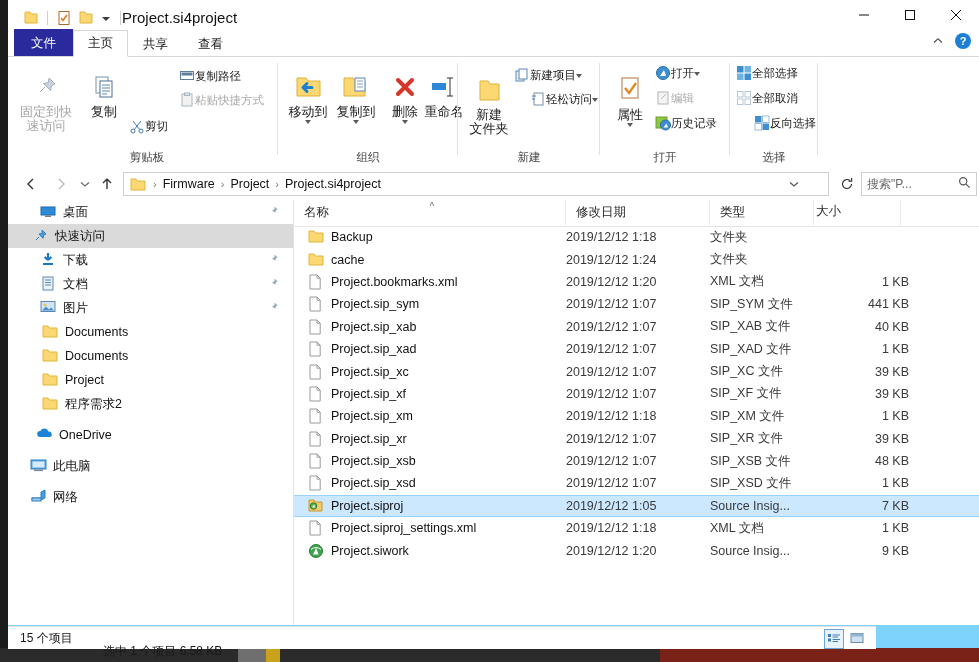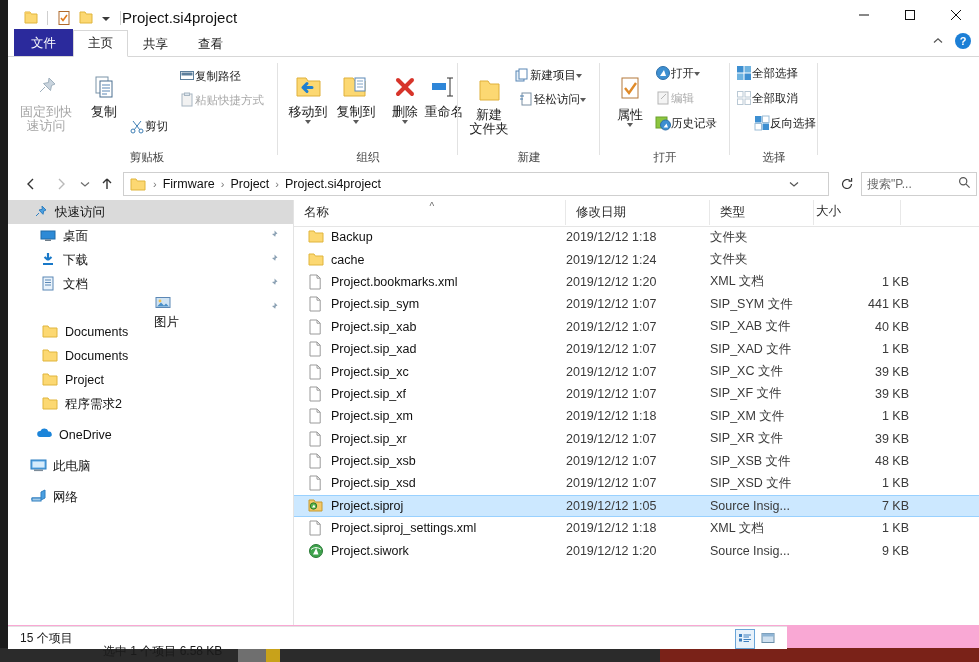--- a/index.html
+++ b/index.html
@@ -2,21 +2,21 @@
 <html><head>
 <meta charset="utf-8">
 <style>
   html,body{margin:0;padding:0;}
   body{
     width:979px;height:662px;overflow:hidden;
     font-family:"Liberation Sans","DejaVu Sans",sans-serif;
     font-size:12px;color:#000;background:#fff;
     -webkit-font-smoothing:antialiased;
   }
-  .win{position:relative;width:979px;height:662px;background:#f9a8d4;overflow:hidden;}
+  .win{position:relative;width:979px;height:662px;background:#7dd3fc;overflow:hidden;}
 
   
   .deskstrip{position:absolute;left:0;top:0;width:8px;height:648px;background:#1c1c1c;}
   .deskbottom{position:absolute;left:0;top:648px;width:979px;height:14px;background:#2b2b2b;}
   .deskbottom .tb1{position:absolute;left:238px;top:0;width:28px;height:14px;background:#6f6f6f;}
   .deskbottom .tb2{position:absolute;left:266px;top:0;width:14px;height:14px;background:#c8a21a;}
   .deskbottom .tb3{position:absolute;left:660px;top:0;width:319px;height:14px;background:#7a2218;}
 
   
   .titlebar{position:absolute;left:8px;top:0;width:971px;height:36px;background:#fff;}
@@ -88,21 +88,21 @@
   .rows{position:absolute;left:0;top:26px;width:685px;height:399px;}
   .row{position:relative;height:22.4px;}
   .row.sel{background:#cce8ff;border-top:1px solid #99d1ff;border-bottom:1px solid #99d1ff;height:20.4px;}
   .cname{position:absolute;left:14px;top:0;height:100%;display:flex;align-items:center;gap:7px;font-size:12.5px;color:#111;}
   .fi{width:16px;height:16px;flex:0 0 16px;position:relative;}
   .cdate{position:absolute;left:272px;top:0;height:100%;display:flex;align-items:center;font-size:12.5px;color:#3a3a3a;}
   .ctype{position:absolute;left:416px;top:0;height:100%;display:flex;align-items:center;font-size:12.5px;color:#3a3a3a;}
   .csize{position:absolute;left:520px;width:95px;top:0;height:100%;display:flex;align-items:center;justify-content:flex-end;font-size:12.5px;color:#3a3a3a;}
 
   
-  .status{position:absolute;left:8px;top:626px;width:779px;height:22px;background:#fff;border-top:1px solid #e2e2e2;}
+  .status{position:absolute;left:8px;top:626px;width:868px;height:22px;background:#fff;border-top:1px solid #e2e2e2;}
   .stxt1{position:absolute;left:12px;top:3px;font-size:12px;color:#1a1a1a;}
   .stxt2{position:absolute;left:95px;top:16px;font-size:12px;color:#1a1a1a;}
   .viewbtns{position:absolute;right:10px;top:2px;display:flex;gap:4px;}
   .vb{width:18px;height:18px;display:flex;align-items:center;justify-content:center;}
   .vb.on{border:1px solid #6aa5d8;background:#e8f2fb;}
 </style>
 </head>
 <body>
 
 <div class="win">
@@ -309,21 +309,21 @@
       <div class="smbtn" style="left:56px;top:7px;">
         <span class="si">
           <svg width="16" height="16" viewBox="0 0 16 16">
               <rect x="2" y="4" width="8" height="10" fill="#e6f0f9" stroke="#5b87b5"></rect>
               <rect x="5" y="2" width="8" height="10" fill="#fff" stroke="#5b87b5"></rect>
             </svg>
         </span>
         <span>新建项目</span>
         <span class="smcaret"></span>
       </div>
-      <div class="smbtn" style="left:60px;top:31px;">
+      <div class="smbtn" style="left:72px;top:31px;">
         <span class="si">
           <svg width="16" height="16" viewBox="0 0 16 16">
               <rect x="4" y="2" width="9" height="12" fill="#fff" stroke="#7a8fa3"></rect>
               <path d="M2 5h4M2 8h3" stroke="#4a7fae"></path>
             </svg>
         </span>
         <span>轻松访问</span>
         <span class="smcaret"></span>
       </div>
       <div class="glabel">新建</div>
@@ -469,42 +469,42 @@
         <svg width="13" height="13" viewBox="0 0 13 13">
             <circle cx="5.2" cy="5.2" r="3.6" fill="none" stroke="#555" stroke-width="1.2"></circle>
             <line x1="8.1" y1="8.1" x2="11.6" y2="11.6" stroke="#555" stroke-width="1.2"></line>
           </svg>
       </span>
     </div>
   </div>
 
   <div class="navpane">
 
-    <div class="navitem sel" style="padding-left:24px;">
-      <span class="ni">
-        <svg width="16" height="16" viewBox="0 0 16 16">
-            <path d="M4 12l3-3M10 2l4 4-2.3 1-.7 3.3L7 6l3.3-.7z" fill="#4a9fe0" stroke="#2f7fc0"></path>
-          </svg>
-      </span>
-      <span>快速访问</span>
-    </div>
-
     <div class="navitem" style="padding-left:32px;">
       <span class="ni">
         <svg width="16" height="14" viewBox="0 0 16 14">
             <rect x="1" y="3" width="14" height="8" fill="#2d8ad6" stroke="#1f6ba8"></rect>
             <rect x="5" y="11.5" width="6" height="1.5" fill="#6f7d89"></rect>
           </svg>
       </span>
       <span>桌面</span>
       <span class="pin">
         <svg width="12" height="12" viewBox="0 0 12 12">
             <path d="M3 9l2.3-2.3M7.5 1.5L10.5 4.5l-1.7.8-.6 2.4L5 5l2.6-.5z" fill="#8aa0b3"></path>
           </svg>
       </span>
+    </div>
+
+    <div class="navitem sel" style="padding-left:24px;">
+      <span class="ni">
+        <svg width="16" height="16" viewBox="0 0 16 16">
+            <path d="M4 12l3-3M10 2l4 4-2.3 1-.7 3.3L7 6l3.3-.7z" fill="#4a9fe0" stroke="#2f7fc0"></path>
+          </svg>
+      </span>
+      <span>快速访问</span>
     </div>
 
     <div class="navitem" style="padding-left:32px;">
       <span class="ni">
         <svg width="16" height="14" viewBox="0 0 16 14">
             <path d="M8 1v7m0 0L4.5 5M8 8l3.5-3" stroke="#1878c8" stroke-width="2.2" fill="none"></path>
             <rect x="3" y="11" width="10" height="2" fill="#1878c8"></rect>
           </svg>
       </span>
       <span>下载</span>
@@ -527,21 +527,21 @@
           </svg>
       </span>
       <span>文档</span>
       <span class="pin">
         <svg width="12" height="12" viewBox="0 0 12 12">
             <path d="M3 9l2.3-2.3M7.5 1.5L10.5 4.5l-1.7.8-.6 2.4L5 5l2.6-.5z" fill="#8aa0b3"></path>
           </svg>
       </span>
     </div>
 
-    <div class="navitem" style="padding-left:32px;flex-direction:column;">
+    <div class="navitem" style="padding-left:32px;">
       <span class="ni">
         <svg width="16" height="13" viewBox="0 0 16 13">
             <rect x="1" y="1.5" width="14" height="10" fill="#cfe3f3" stroke="#5b87b5"></rect>
             <circle cx="5" cy="5" r="1.4" fill="#f2c14e"></circle>
             <path d="M2 10.5l4-4 3 3 2-2 3 3z" fill="#4a8fc8"></path>
           </svg>
       </span>
       <span>图片</span>
       <span class="pin">
         <svg width="12" height="12" viewBox="0 0 12 12">

